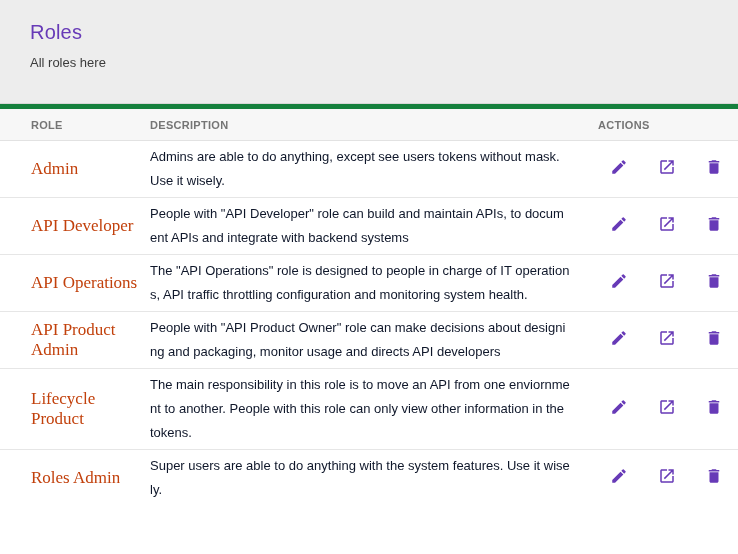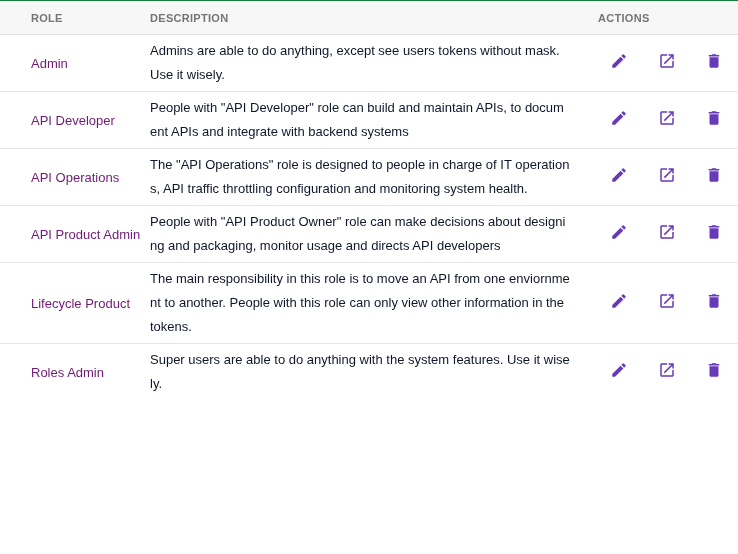--- a/index.html
+++ b/index.html
@@ -45,21 +45,21 @@
   table.roles-table {
     width: 100%;
     border-collapse: collapse;
     table-layout: fixed;
   }
   col.col-role { width: 150px; }
   col.col-actions { width: 140px; }
 
   thead th {
     background: #f7f7f7;
-    border-top: 1px solid #15803d;
+    border-top: 5px solid #15803d;
     border-bottom: 1px solid #e2e2e2;
     height: 34px;
     padding: 0;
     font-size: 11px;
     font-weight: 700;
     color: #757575;
     letter-spacing: 0.3px;
     text-align: left;
     vertical-align: middle;
   }
@@ -69,24 +69,25 @@
   tbody tr { height: 57px; }
   tbody td {
     vertical-align: middle;
     border-bottom: 1px solid #e6e6e6;
     padding: 4px 0;
   }
   tbody tr:last-child td { border-bottom: none; }
 
   td.role-cell { padding-left: 31px; }
   .role-link {
-    font-size: 13px;
-    color: #701a75;
+    font-size: 17px;
+    color: #c2410c;
     text-decoration: none;
     cursor: pointer;
+    font-family: Liberation Serif, serif;
   }
   td.desc-cell {
     padding-right: 28px;
     font-size: 13px;
     line-height: 24px;
     color: #0f172a;
     word-break: break-all;
   }
   td.actions-cell {
     text-align: right;
@@ -104,20 +105,24 @@
     line-height: 0;
   }
   .icon-btn:first-child { margin-left: 0; }
   .icon-btn svg { width: 18px; height: 18px; fill: currentColor; }
 </style>
 </head>
 <body>
 
 <div class="app">
 
+  <div class="hero">
+    <h1>Roles</h1>
+    <p class="subtitle">All roles here</p>
+  </div>
 
 
   <table class="roles-table">
     <colgroup>
       <col class="col-role">
         <col class="col-desc">
         <col class="col-actions">
     </colgroup>
     <thead>
       <tr>

